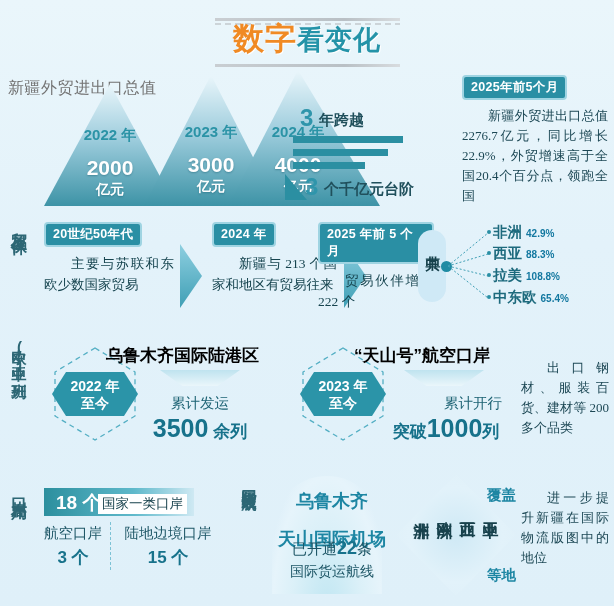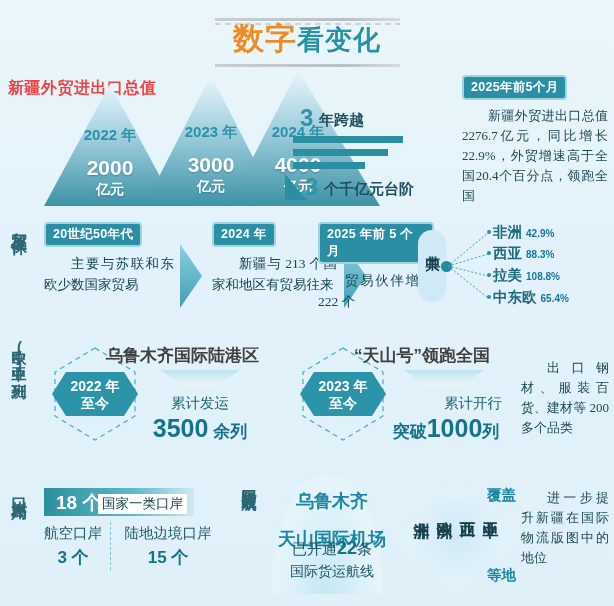--- a/index.html
+++ b/index.html
@@ -18,21 +18,21 @@
   .title-rule.top{left:215px;top:12px;width:185px;}
   .title-rule.bot{left:215px;top:58px;width:185px;}
   .title-rule.top2{left:215px;top:17px;width:185px;height:2px;background:repeating-linear-gradient(90deg,#c3c9cd 0 6px,transparent 6px 10px);opacity:.75;}
   .title-txt{position:absolute;left:0;top:0;width:200px;text-align:center;
     font-size:31px;font-weight:bold;letter-spacing:1px;line-height:46px;top:8px;}
   .t-orange{color:#f08a24;text-shadow:1px 1px 0 #fff;}
   .t-teal{color:#2493a8;text-shadow:1px 1px 0 #fff;font-size:27px;}
 
   
   .sec1{position:absolute;left:0;top:72px;width:614px;height:140px;}
-  .sec1-title{position:absolute;left:8px;top:6px;font-size:16px;font-weight:bold;color:#ef4444;letter-spacing:.5px;}
+  .sec1-title{position:absolute;left:8px;top:6px;font-size:16px;font-weight:normal;color:#737373;letter-spacing:.5px;}
   .mtn-wrap{position:absolute;}
   .mtn-label{position:absolute;width:100%;text-align:center;font-size:15px;color:#2b93a6;font-weight:600;}
   .mtn-big{position:absolute;width:100%;text-align:center;font-size:21px;color:#ffffff;font-weight:bold;text-shadow:0 1px 2px rgba(0,70,90,.35);}
   .mtn-sub{position:absolute;width:100%;text-align:center;font-size:14px;color:#ffffff;font-weight:bold;text-shadow:0 1px 2px rgba(0,70,90,.35);}
 
   .stair{position:absolute;background:#2b8fa2;}
   .cross-num{position:absolute;font-size:24px;font-weight:bold;color:#2f95ab;}
   .cross-txt{position:absolute;font-size:15px;font-weight:bold;color:#20505c;}
 
   
@@ -54,21 +54,21 @@
   .pill{position:absolute;background:#cfe9f6;border-radius:14px;}
   .pill-txt{position:absolute;writing-mode:vertical-rl;text-orientation:upright;font-size:15px;color:#17414c;font-weight:600;line-height:17px;}
   .dot{position:absolute;width:11px;height:11px;border-radius:50%;background:#1f8ba3;}
   .bullet{position:absolute;font-size:14.5px;color:#1d6a7d;font-weight:600;white-space:nowrap;}
   .bullet b{color:#1378a0;font-size:10px;}
   .bdot{position:absolute;width:4px;height:4px;border-radius:50%;background:#2a8fa4;}
 
   
   .sec3{position:absolute;left:0;top:332px;width:614px;height:136px;}
   .hexband-txt{position:absolute;width:100%;text-align:center;color:#fff;font-size:14px;font-weight:600;line-height:17px;}
-  .s3-title{position:absolute;font-size:17px;font-weight:bold;color:#404040;white-space:nowrap;}
+  .s3-title{position:absolute;font-size:17px;font-weight:bold;color:#000000;white-space:nowrap;}
   .s3-funnel{position:absolute;background:linear-gradient(180deg,#bfe3ef,#eaf6fb);clip-path:polygon(0 0,100% 0,72% 100%,28% 100%);}
   .s3-sub{position:absolute;width:100%;text-align:center;font-size:14.5px;color:#1d6374;}
   .s3-big{position:absolute;width:100%;text-align:center;font-size:17px;color:#17728b;font-weight:bold;}
   .s3-big .num{font-size:25px;}
 
   
   .sec4{position:absolute;left:0;top:470px;width:614px;height:136px;}
   .box18{position:absolute;background:linear-gradient(90deg,#2c8f9e,#5fb9cb 60%,#cfe9f3);}
   .box18-txt{position:absolute;color:#fff;font-weight:bold;font-size:19px;}
   .lbl-white{position:absolute;background:#fff;color:#17414c;font-size:13.5px;padding:1px 4px;}
@@ -264,21 +264,21 @@
 
     <svg width="86" height="96" style="position:absolute;left:300px;top:14px;">
       <polygon points="43,2 83,26 83,70 43,94 3,70 3,26" fill="none" stroke="#54afc4" stroke-width="1.3" stroke-dasharray="5,4"></polygon>
     </svg>
     <svg width="86" height="44" style="position:absolute;left:300px;top:40px;">
       <polygon points="0,22 14,0 72,0 86,22 72,44 14,44" fill="#2b94a8"></polygon>
     </svg>
     <div class="hexband-txt" style="left:300px;top:46px;width:86px;">2023 年</div>
     <div class="hexband-txt" style="left:300px;top:63px;width:86px;">至今</div>
 
-    <div class="s3-title" style="left:354px;top:12px;">“天山号”领跑全国</div>
+    <div class="s3-title" style="left:354px;top:12px;">“天山号”航空口岸</div>
     <div class="s3-funnel" style="left:404px;top:38px;width:80px;height:16px;"></div>
     <div class="s3-sub" style="left:390px;top:62px;width:112px;text-align:right;">累计开行</div>
     <div class="s3-big" style="left:380px;top:82px;width:132px;"><span>突破</span><span class="num">1000</span><span>列</span></div>
 
     <div class="body-txt" style="position:absolute;left:521px;top:16px;width:88px;text-indent:26px;margin-top:10px;">出口钢材、服装百货、建材等 200 多个品类</div>
   </div>
 
   <div class="sec4">
     <div class="rowlabel" style="left:10px;top:16px;">口岸布局</div>
 

